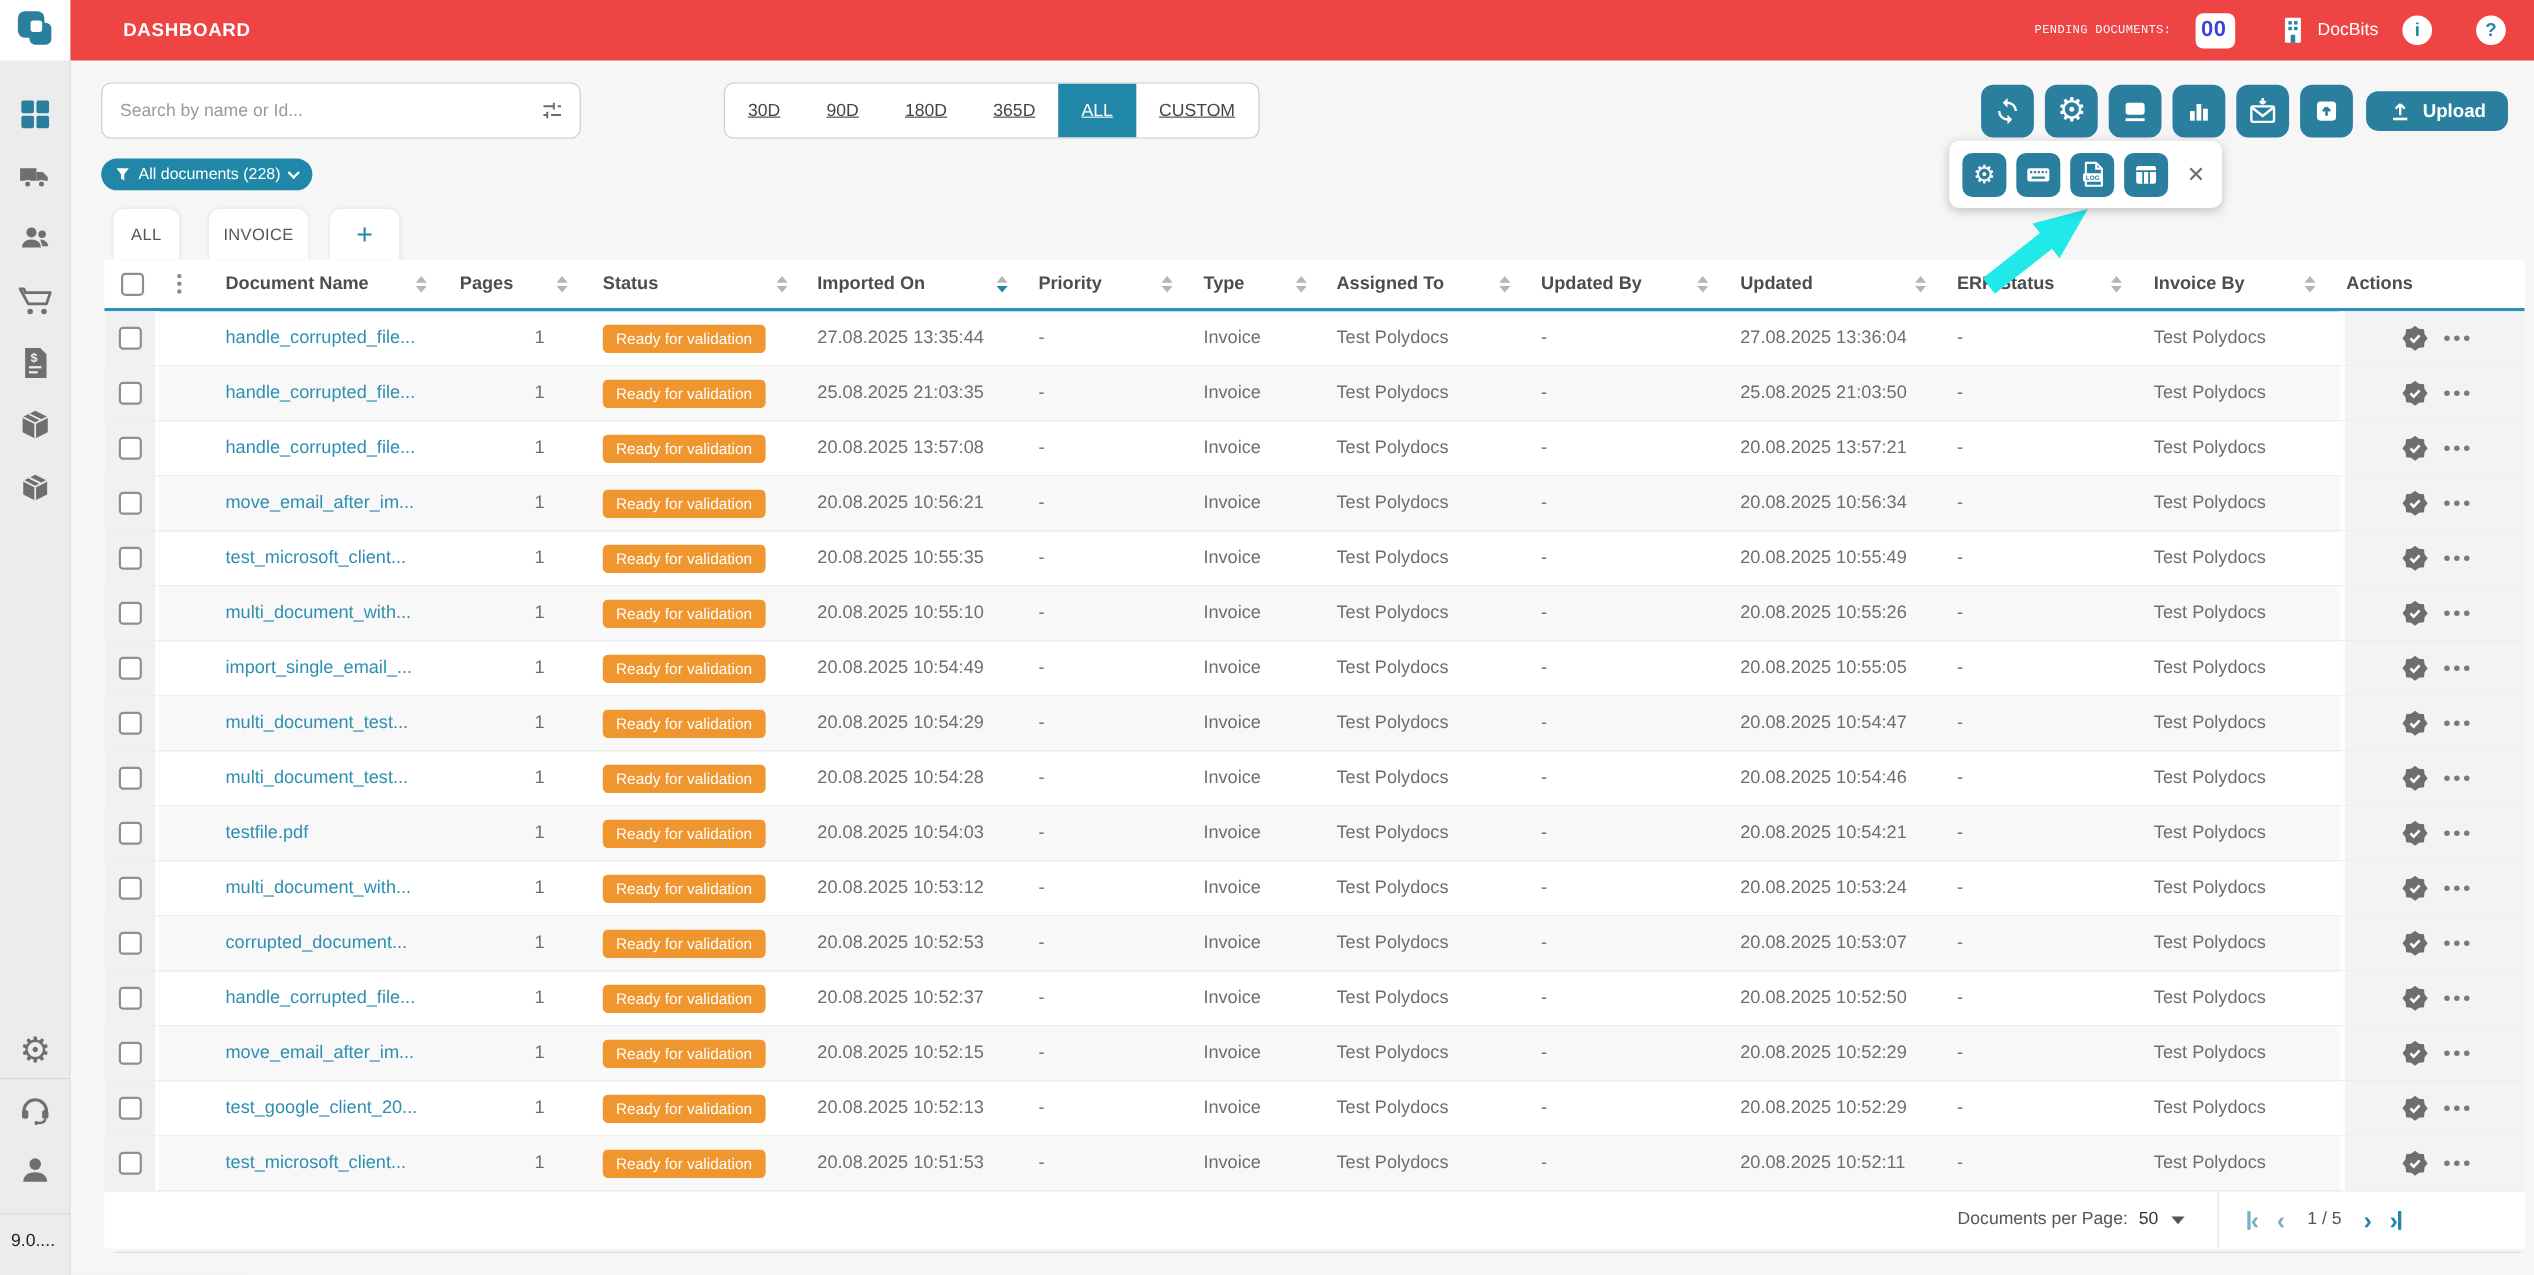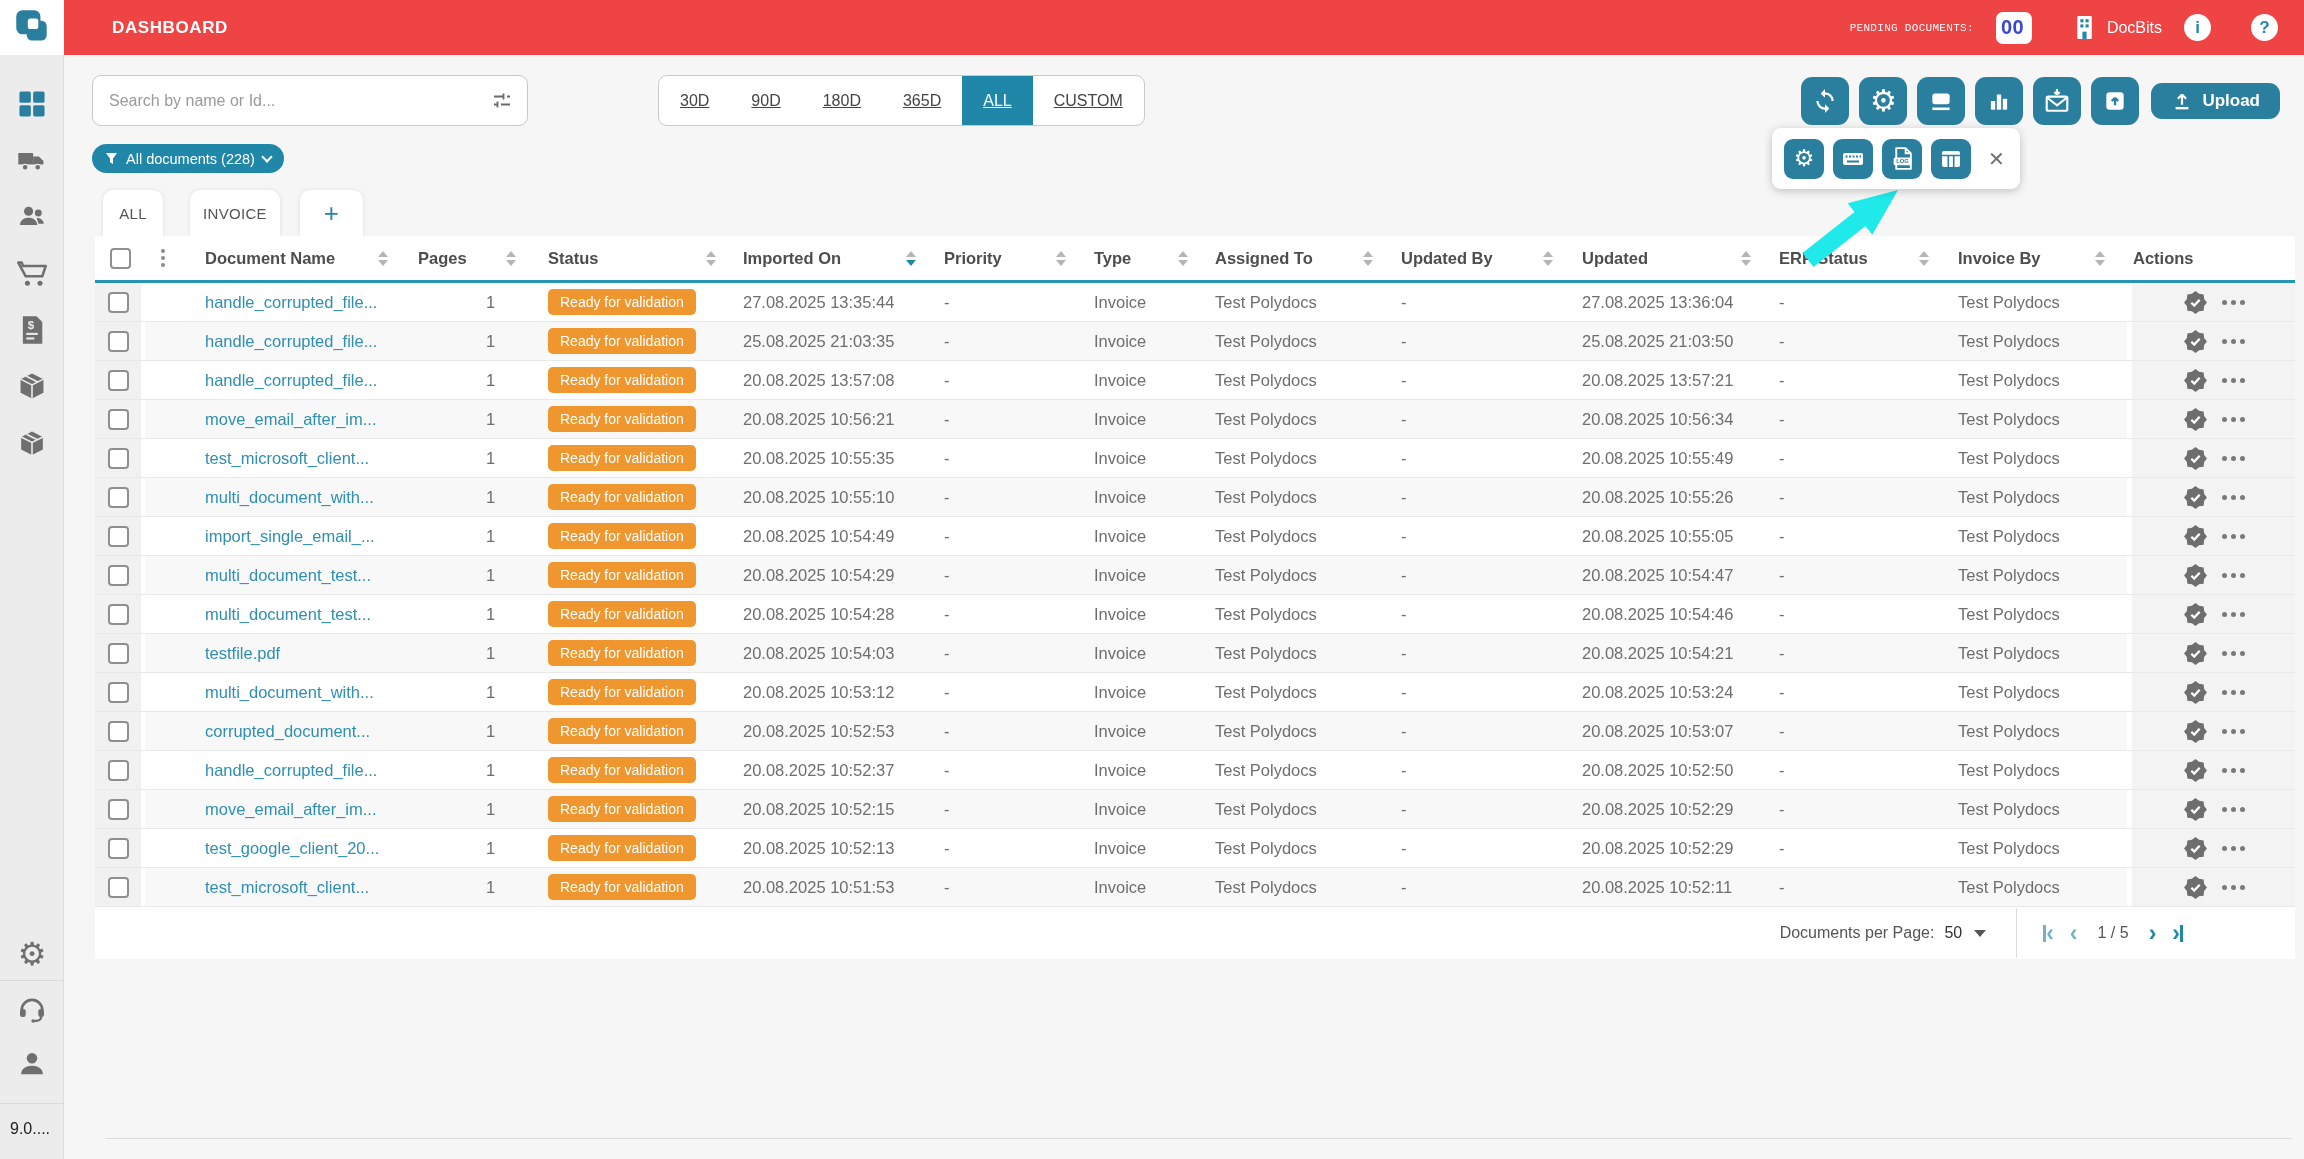--- a/index.html
+++ b/index.html
@@ -53,21 +53,21 @@
 
   
   .table-card { position:absolute; left:95px; top:236px; width:2200px; background:#fff; }
   .grid-row { display:grid; grid-template-columns:50px 35px 230px 128px 200px 200px 150px 122px 185px 180px 198px 178px 176px 168px; align-items:center; }
   .thead { height:47px; border-bottom:3px solid #2793b5; }
   .thead .hcell { font-size:16.5px; font-weight:700; color:#4d4d4d; display:flex; align-items:center; height:44px; cursor:pointer; }
   .sorts { margin-left:auto; margin-right:22px; display:flex; flex-direction:column; gap:3px; }
   .arr-up { width:0; height:0; border-left:5px solid transparent; border-right:5px solid transparent; border-bottom:6px solid #b5b5b5; }
   .arr-dn { width:0; height:0; border-left:5px solid transparent; border-right:5px solid transparent; border-top:6px solid #b5b5b5; }
   .arr-dn.active { border-top-color:#2187a8; }
-  .trow { height:39px; border-bottom:1px solid #e9e9e9; }
+  .trow { height:50px; border-bottom:1px solid #e9e9e9; }
   .trow:nth-child(even) { background:#f8f8f8; }
   .cell { font-size:16.5px; color:#6e6e6e; overflow:hidden; white-space:nowrap; }
   .c-sel { height:100%; background:#f1f1f1; border-right:4px solid #fff; display:flex; align-items:center; justify-content:center; }
   .thead .c-sel { background:transparent; border-right:none; }
   .checkbox { width:21px; height:21px; border:2px solid #8f8f8f; border-radius:4px; background:#fff; cursor:pointer; }
   .kebab { display:flex; flex-direction:column; gap:3px; align-items:center; cursor:pointer; }
   .kebab i { width:4px; height:4px; border-radius:50%; background:#8a8a8a; }
   .c-name { padding-left:25px; color:#2e8fb0; cursor:pointer; }
   .c-pages { padding-left:76px; }
   .thead .c-pages { padding-left:8px; }

